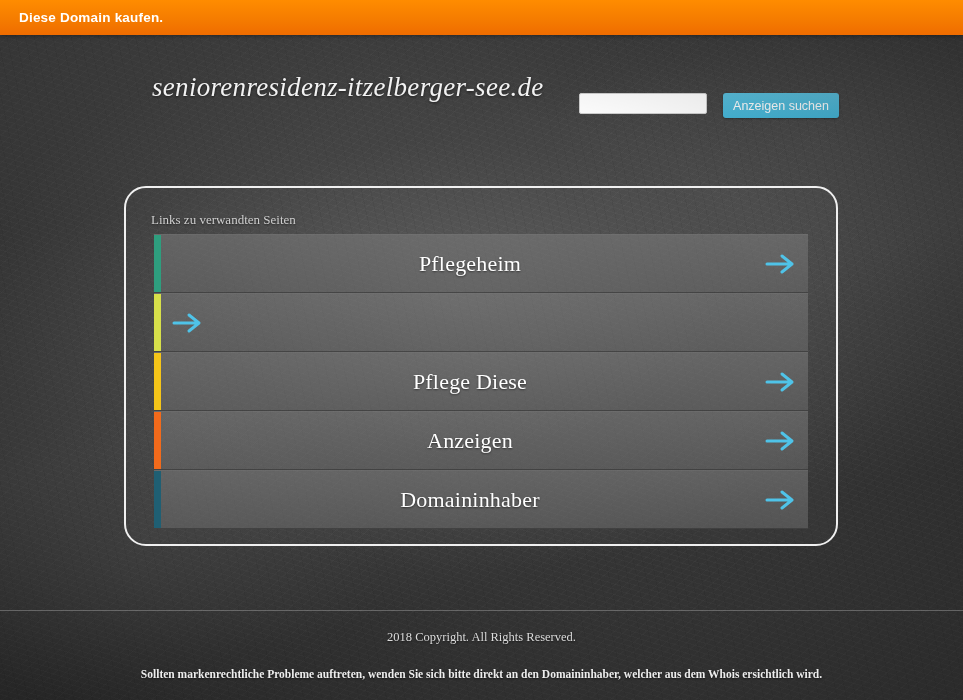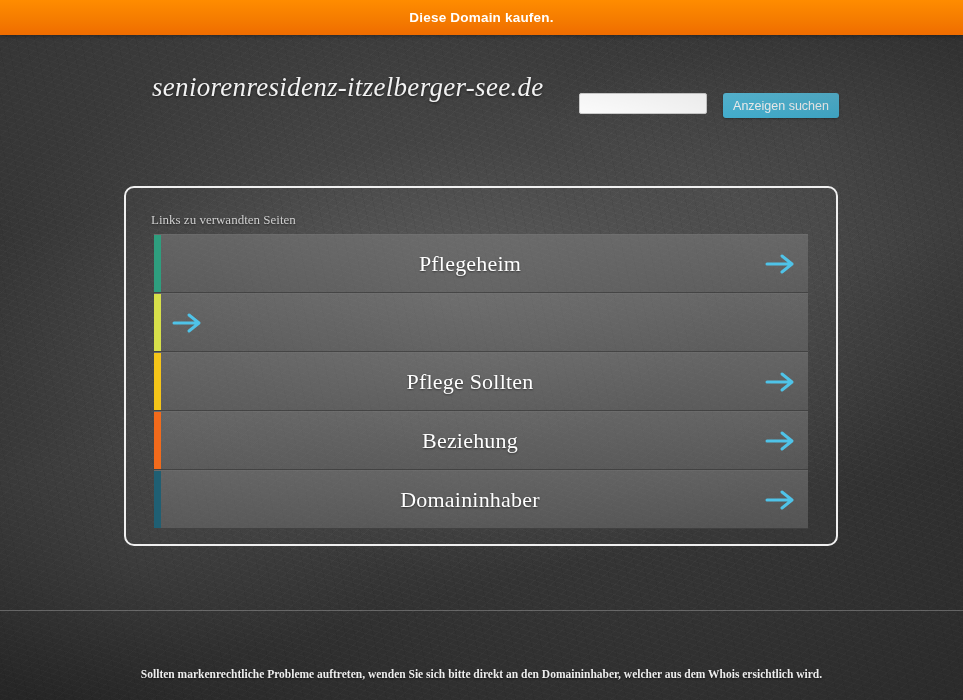--- a/index.html
+++ b/index.html
@@ -49,24 +49,25 @@
   .buy-bar {
     position: absolute;
     top: 0; left: 0; right: 0;
     height: 35px;
     background: linear-gradient(180deg, #ff8c00 0%, #f57c00 55%, #ef6c00 100%);
     color: #ffffff;
     font-size: 13.5px;
     font-weight: bold;
     display: flex;
     align-items: center;
-    justify-content: center;
+    justify-content: flex-start;
     letter-spacing: 0.2px;
     z-index: 20;
     box-shadow: 0 1px 4px rgba(0,0,0,0.35);
+    padding-left: 19px;
   }
 
   
   .header {
     position: absolute;
     top: 60px;
     left: 0;
     right: 0;
     height: 70px;
     z-index: 10;
@@ -115,21 +116,21 @@
   }
 
   
   .links-panel {
     position: absolute;
     left: 124px;
     top: 186px;
     width: 714px;
     height: 360px;
     border: 2px solid #f0f0f0;
-    border-radius: 10px;
+    border-radius: 22px;
     box-sizing: border-box;
     background: rgba(255,255,255,0.02);
     z-index: 10;
   }
   .links-caption {
     position: absolute;
     left: 25px;
     top: 24px;
     font-size: 13px;
     color: #cfcfcf;
@@ -251,31 +252,31 @@
         <span class="link-accent" style="background:#d7e04a"></span>
         <span class="arrow-icon">
           <svg width="32" height="22" viewBox="0 0 32 22">
               <path d="M2 11 H25 M17 3 L27 11 L17 19" fill="none" stroke="#4fc3e8" stroke-width="3" stroke-linecap="round" stroke-linejoin="round"></path>
             </svg>
         </span>
       </a>
 
       <a class="link-row">
         <span class="link-accent" style="background:#f5c518"></span>
-        <span class="link-label">Pflege Sollten</span>
+        <span class="link-label">Pflege Diese</span>
         <span class="arrow-icon">
           <svg width="32" height="22" viewBox="0 0 32 22">
               <path d="M2 11 H25 M17 3 L27 11 L17 19" fill="none" stroke="#4fc3e8" stroke-width="3" stroke-linecap="round" stroke-linejoin="round"></path>
             </svg>
         </span>
       </a>
 
       <a class="link-row">
         <span class="link-accent" style="background:#f26a1b"></span>
-        <span class="link-label">Beziehung</span>
+        <span class="link-label">Anzeigen</span>
         <span class="arrow-icon">
           <svg width="32" height="22" viewBox="0 0 32 22">
               <path d="M2 11 H25 M17 3 L27 11 L17 19" fill="none" stroke="#4fc3e8" stroke-width="3" stroke-linecap="round" stroke-linejoin="round"></path>
             </svg>
         </span>
       </a>
 
       <a class="link-row">
         <span class="link-accent" style="background:#1f5f73"></span>
         <span class="link-label">Domaininhaber</span>
@@ -284,18 +285,19 @@
               <path d="M2 11 H25 M17 3 L27 11 L17 19" fill="none" stroke="#4fc3e8" stroke-width="3" stroke-linecap="round" stroke-linejoin="round"></path>
             </svg>
         </span>
       </a>
 
     </div>
   </div>
 
   <div class="footer-rule"></div>
 
+  <div class="copyright">2018 Copyright. All Rights Reserved.</div>
 
   <div class="disclaimer">
     <div>Sollten markenrechtliche Probleme auftreten, wenden Sie sich bitte direkt an den Domaininhaber, welcher aus dem Whois ersichtlich wird.</div>
   </div>
 
 </div>
 
 </body></html>

